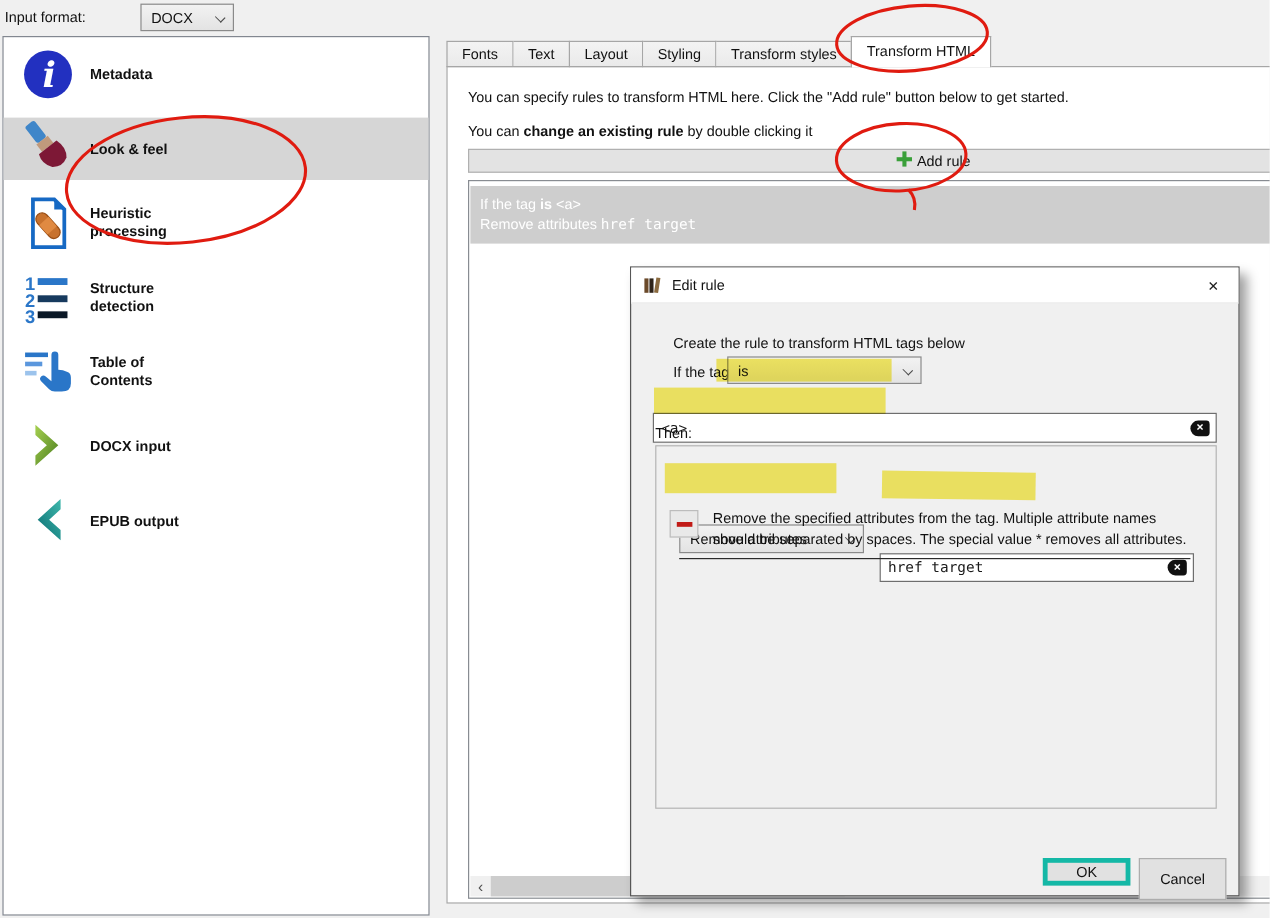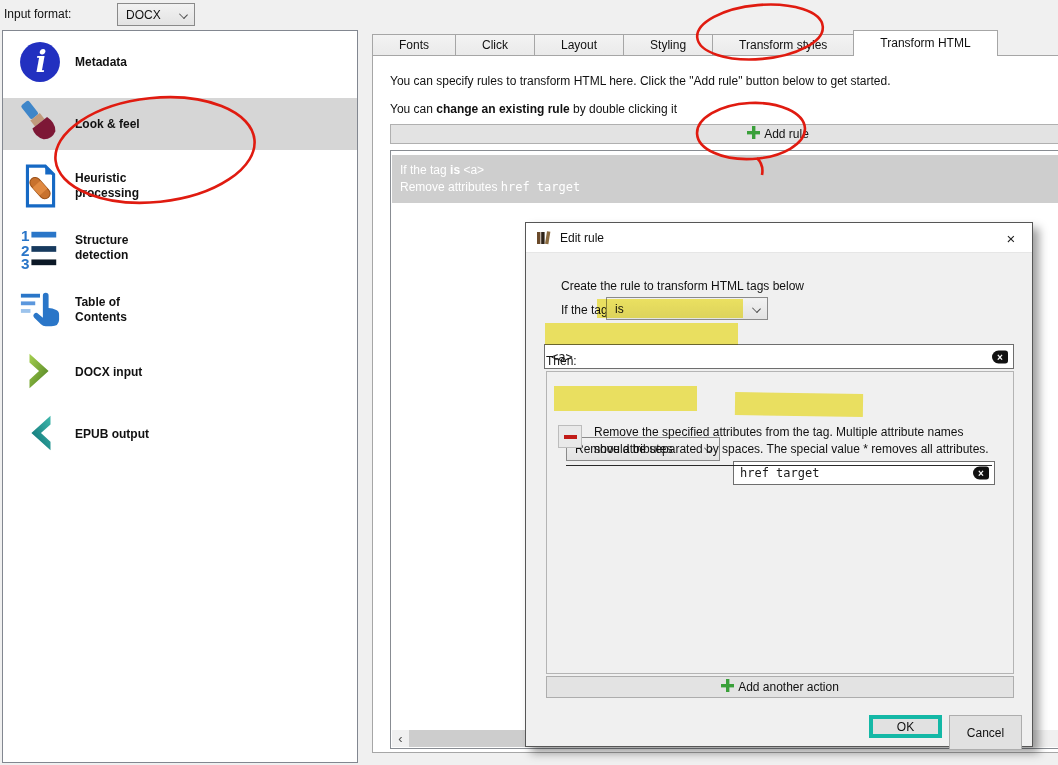--- a/index.html
+++ b/index.html
@@ -17,21 +17,21 @@
   
   .sidebar { left:2px; top:30px; width:356px; height:733px; background:#fff; border:1px solid #828790; }
   .side-row { position:relative; height:62px; display:flex; }
   .side-inner { display:flex; align-items:center; width:100%; height:52px; margin:5px 0; padding-left:14px; }
   .side-row.sel .side-inner { background:#d6d6d6; }
   .side-icon { width:46px; height:50px; display:flex; align-items:center; justify-content:center; flex:0 0 46px; }
   .side-label { margin-left:12px; font-weight:bold; width:92px; line-height:15px; }
 
   
   .tabbar { left:372px; top:30px; height:26px; display:flex; align-items:flex-end; z-index:5; }
-  .tab { height:22px; line-height:21px; padding:0 26px; background:linear-gradient(#f3f3f3,#eaeaea); border:1px solid #a6a6a6; border-left:none; cursor:default; }
+  .tab { height:22px; line-height:21px; padding:0 12px; background:linear-gradient(#f3f3f3,#eaeaea); border:1px solid #a6a6a6; border-left:none; cursor:default; }
   .tab:first-child { border-left:1px solid #a6a6a6; }
   .tab.active { height:26px; line-height:25px; background:#fff; border-left:1px solid #a6a6a6; border-bottom:none; margin-left:-1px; position:relative; z-index:6; }
   .pane { left:372px; top:55px; width:700px; height:698px; background:#fff; border:1px solid #a6a6a6; z-index:1; }
 
   
   .intro1 { left:390px; top:74px; z-index:2; }
   .intro2 { left:390px; top:102px; z-index:2; }
   .addrule { left:390px; top:124px; width:776px; height:20px; background:#e3e3e3; border:1px solid #b0b0b0; display:flex; align-items:center; justify-content:center; gap:4px; z-index:2; cursor:default; }
   .rulelist { left:390px; top:150px; width:776px; height:599px; background:#fff; border:1px solid #888c92; z-index:2; }
   .ruleitem { position:absolute; left:1px; right:1px; top:4px; height:48px; background:#cecece; color:#fff; padding:7px 0 0 8px; line-height:17px; }
@@ -192,21 +192,21 @@
       </span>
       <span class="side-label">EPUB output</span>
     </div>
   </div>
 
 </div>
 
 <div class="abs pane"></div>
 <div class="abs tabbar">
   <div class="tab">Fonts</div>
-  <div class="tab">Click</div>
+  <div class="tab">Text</div>
   <div class="tab">Layout</div>
   <div class="tab">Styling</div>
   <div class="tab">Transform styles</div>
   <div class="tab active">Transform HTML</div>
 </div>
 
 <div class="abs intro1">You can specify rules to transform HTML here. Click the "Add rule" button below to get started.</div>
 <div class="abs intro2"><span>You can </span><b>change an existing rule</b><span> by double clicking it</span></div>
 
 <div class="abs addrule">
@@ -266,27 +266,20 @@
     <input type="text" value="href target" style="">
     <span class="clearbtn">×</span>
   </div>
 
   <div class="abs d-minus">
       <i></i>
     </div>
   <div class="abs d-help">Remove the specified attributes from the tag. Multiple attribute names should be separated by spaces. The special value * removes all attributes.</div>
   <div class="abs d-sep"></div>
 
-  <div class="abs d-addaction">
-    <span><svg width="13" height="13" viewBox="0 0 13 13">
-          <rect x="5" y="0" width="3.4" height="13" fill="#3aa03a"></rect>
-          <rect x="0" y="5" width="13" height="3.4" fill="#3aa03a"></rect>
-        </svg></span>
-    <span>Add another action</span>
-  </div>
 
   <div class="abs btn d-ok">OK</div>
   <div class="abs btn d-cancel">Cancel</div>
 
   <div class="hl" style="left:71px; top:76px; width:146px; height:19px;"></div>
   <div class="hl" style="left:19px; top:100px; width:193px; height:22px;"></div>
   <div class="hl" style="left:28px; top:163px; width:143px; height:25px;"></div>
   <div class="hl" style="left:209px; top:170px; width:128px; height:23px; transform:rotate(.8deg);"></div>
 </div>
 

